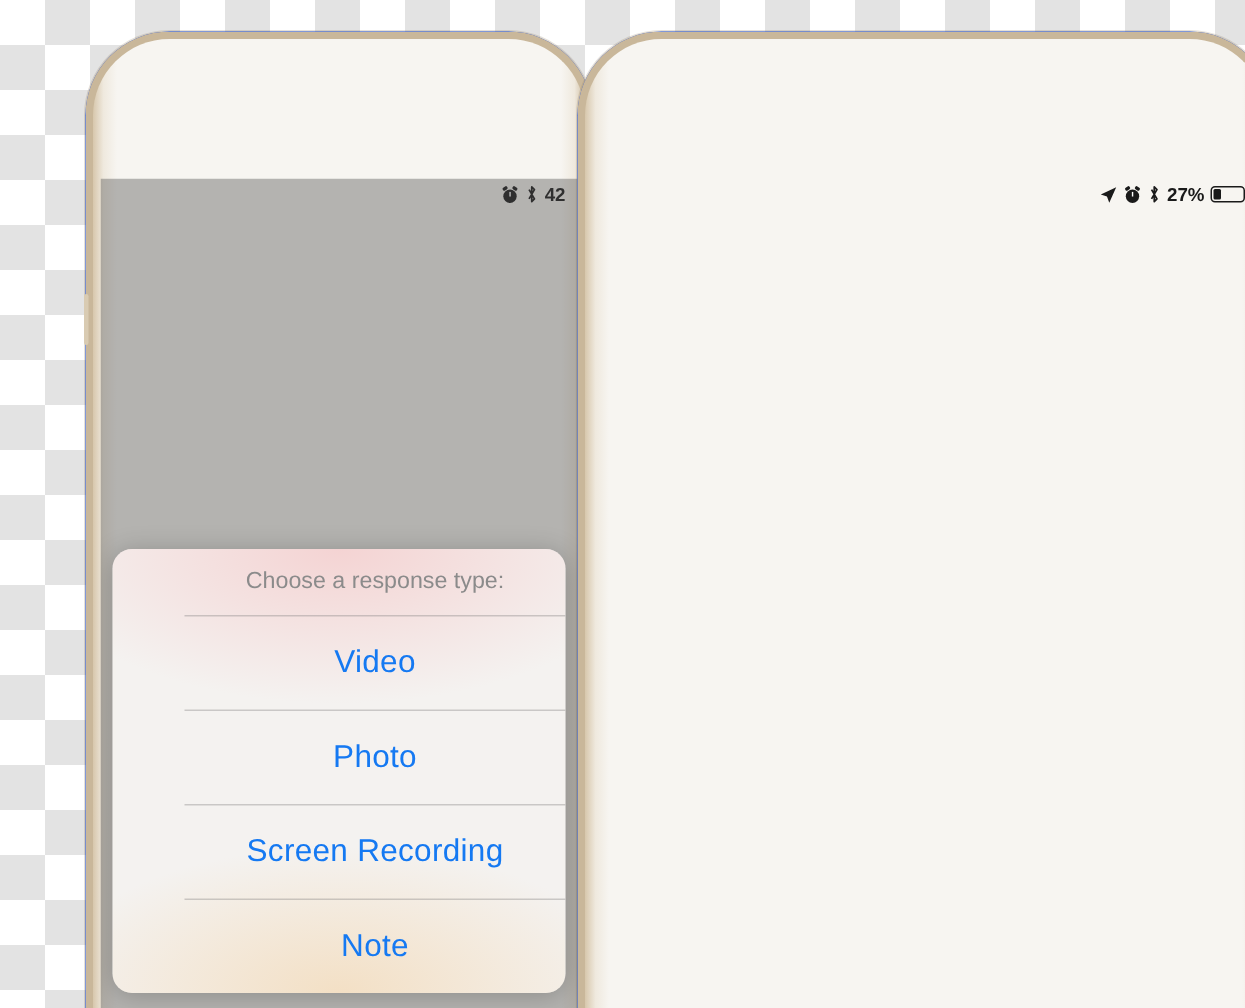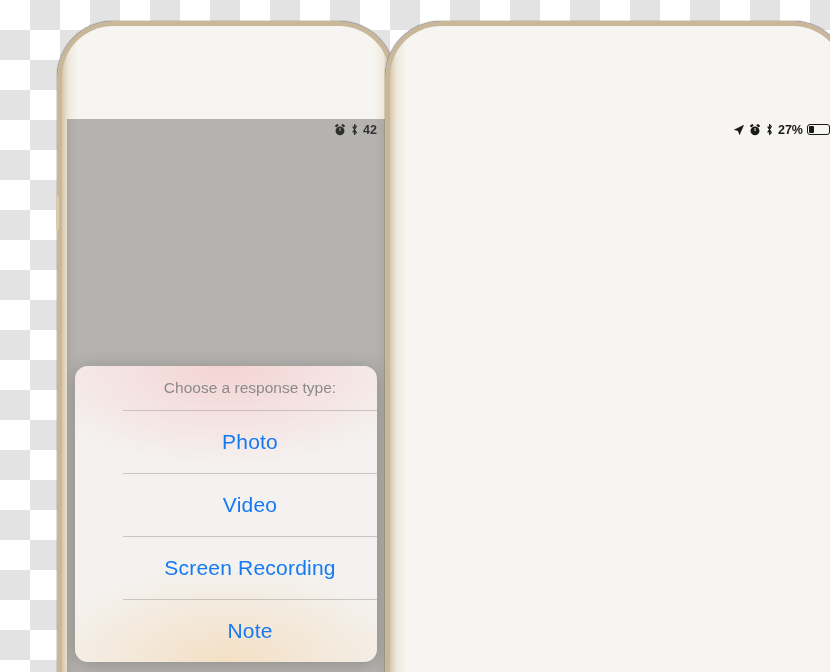--- a/index.html
+++ b/index.html
@@ -450,22 +450,22 @@
           <div class="ph-brand">MARC JACOBS</div>
         </div>
 
       </div>
 
       <div class="dim"></div>
 
       <div class="sheet" style="top:247px;padding-left:48px;">
         <div class="sheet-tint"></div>
         <div class="sheet-head">Choose a response type:</div>
+        <div class="sheet-row">Video</div>
         <div class="sheet-row">Photo</div>
-        <div class="sheet-row">Video</div>
         <div class="sheet-row">Screen Recording</div>
         <div class="sheet-row">Note</div>
       </div>
 
     </div>
   </div>
   <div class="phone-bezel"></div>
   <div class="side-btn" style="left:-1px; top:175px; height:34px;"></div>
 </div>
 

